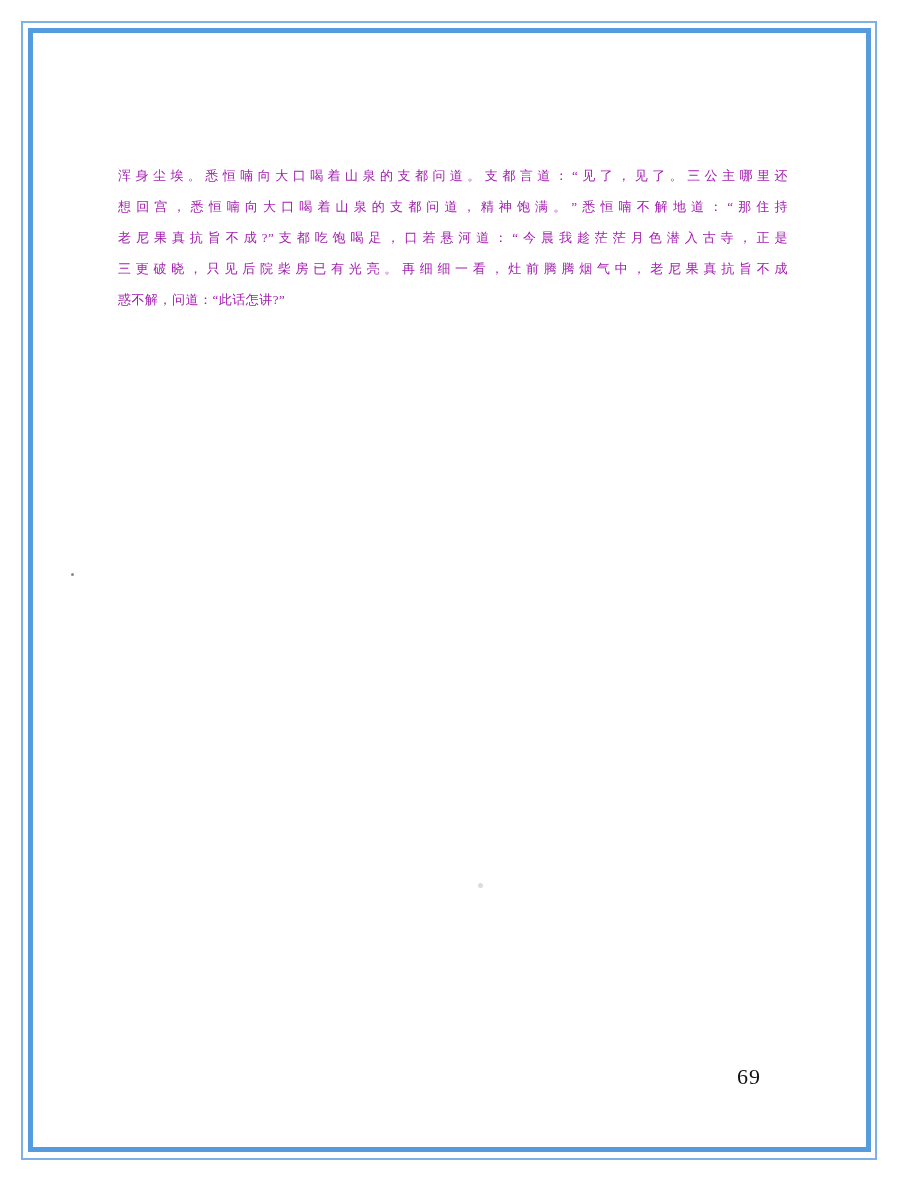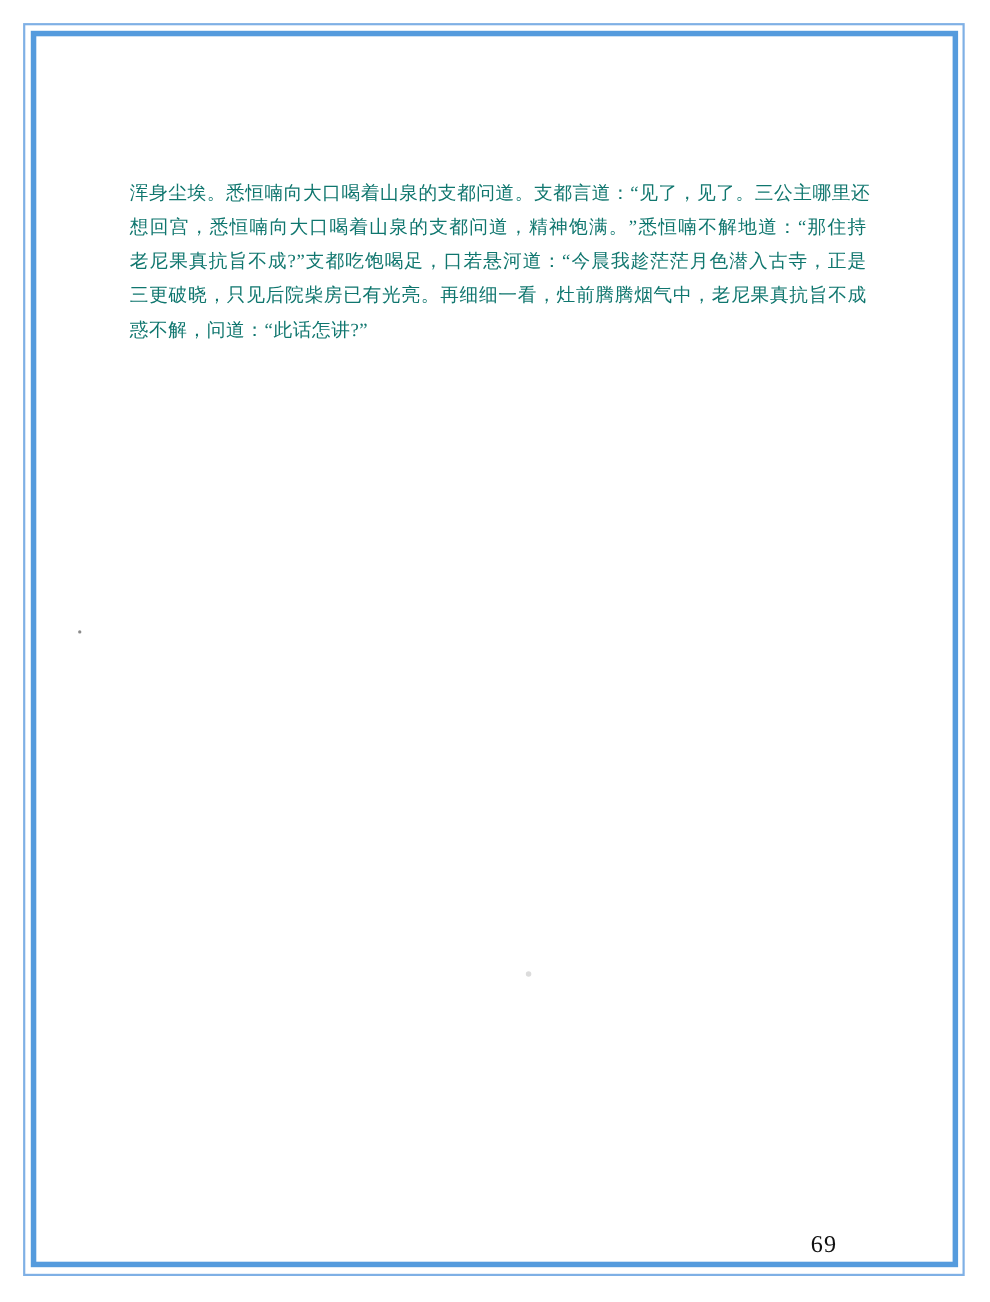--- a/index.html
+++ b/index.html
@@ -33,42 +33,42 @@
     height: 1124px;
     border: 5px solid #559bdd;
     box-sizing: border-box;
     pointer-events: none;
   }
   .text-block {
     position: absolute;
     left: 118px;
     top: 160px;
     width: 670px;
-    color: #0f766e;
-    font-size: 17px;
+    color: #a21caf;
+    font-size: 13px;
     line-height: 31px;
     letter-spacing: 0.5px;
   }
   .text-line {
     margin: 0;
     white-space: nowrap;
   }
   .text-line.justified {
     text-align: justify;
     text-align-last: justify;
     text-justify: inter-character;
   }
   .text-line.last {
     text-align: center;
     text-align-last: left;
   }
   .page-number {
     position: absolute;
     left: 724px;
-    top: 1118px;
+    top: 1064px;
     width: 50px;
     text-align: center;
     font-size: 22px;
     color: #111111;
     letter-spacing: 1px;
   }
   .speck {
     position: absolute;
     border-radius: 50%;
   }

